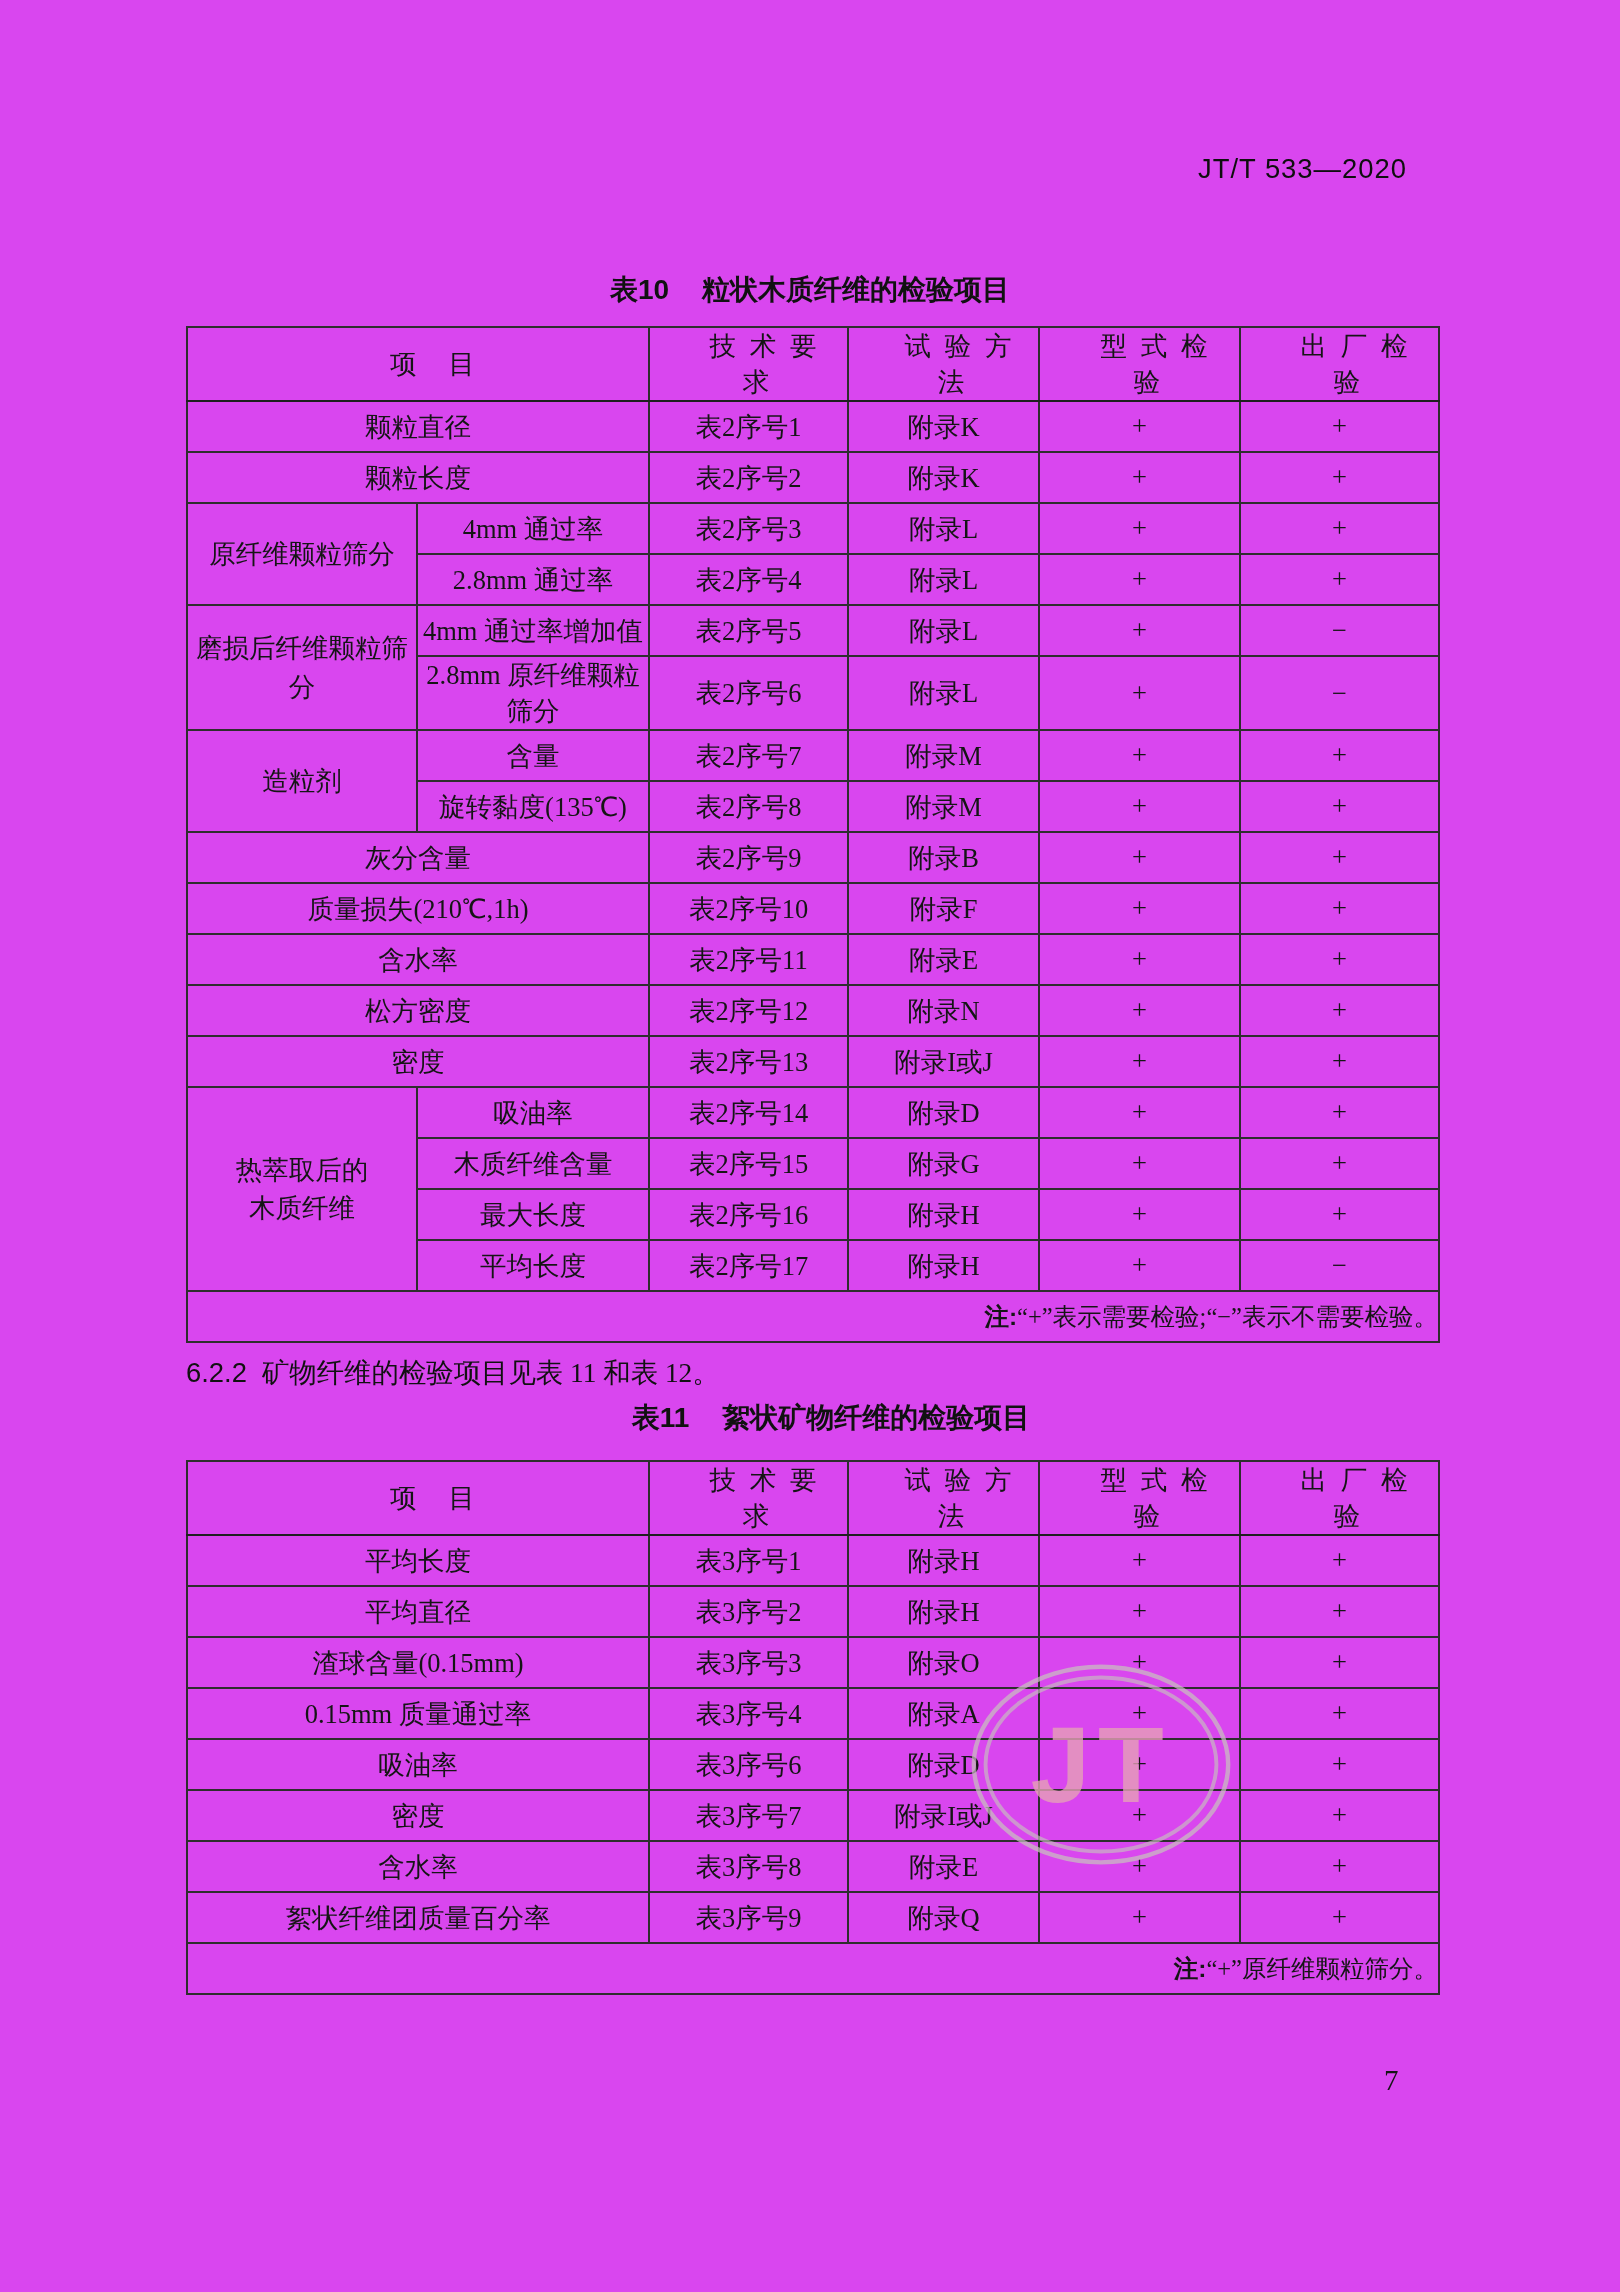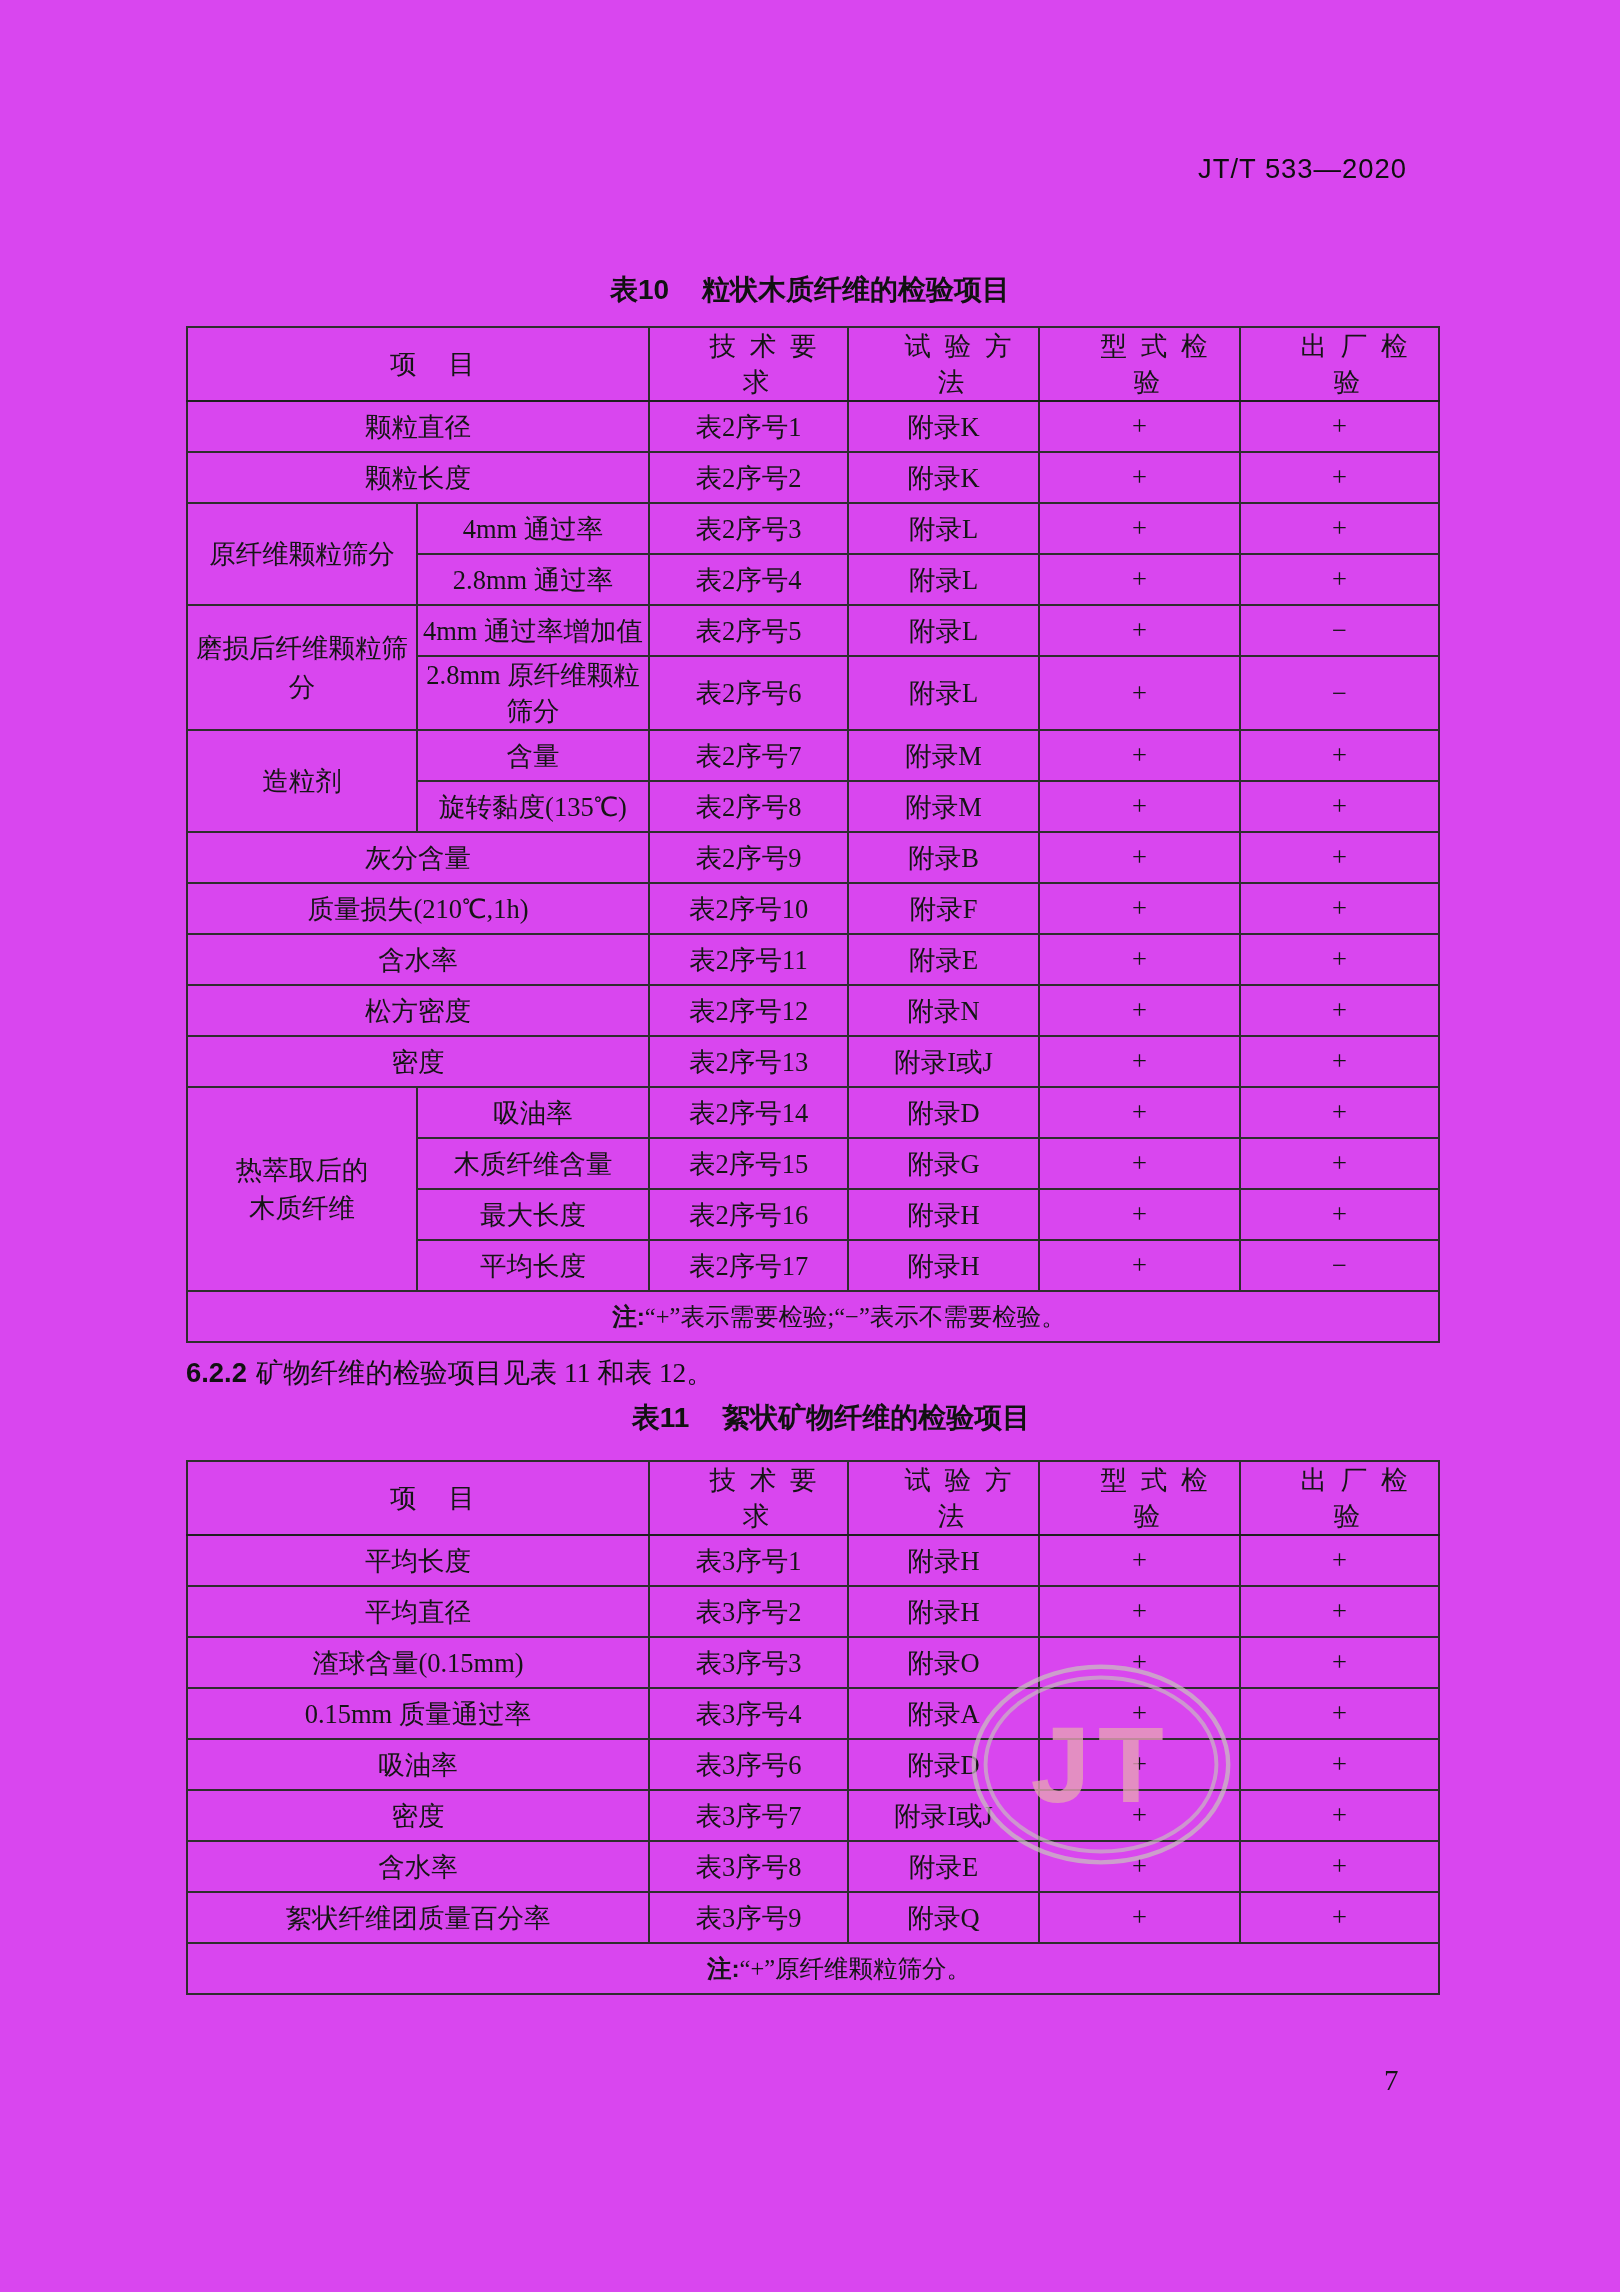--- a/index.html
+++ b/index.html
@@ -30,27 +30,27 @@
     font-size:26.5px;padding:0;color:#151515;font-weight:normal;
   }
   table.std thead tr{height:66px;}
   table.std tbody tr{height:51px;}
   table.std th{border-bottom:2.9px solid #1f1f1f;padding-left:29px;}
   .h{letter-spacing:0.52em;text-indent:0.52em;margin-left:36px;}
   .h-item{letter-spacing:1.2em;text-indent:1.2em;}
   td.group-cell{white-space:pre-line;line-height:1.45;}
   tr.note-row{height:59px;}
   tr.note-row td{
-    border-top:2.9px solid #1f1f1f;text-align:center;padding-left:52px;font-size:24.5px;
+    border-top:2.9px solid #1f1f1f;text-align:right;padding-left:52px;font-size:24.5px;
   }
   .note-label{font-family:"Liberation Sans",sans-serif;font-weight:bold;}
   .section-line{
     position:absolute;left:186px;top:1355px;font-size:27.4px;color:#111;
   }
-  .clause-number{font-family:"Liberation Sans",sans-serif;font-weight:bold;margin-right:9px;text-align:right;}
+  .clause-number{font-family:"Liberation Sans",sans-serif;font-weight:normal;margin-right:15px;text-align:right;}
   .page-number{
     position:absolute;left:1384px;top:2064px;font-size:29px;color:#151515;
   }
   .watermark{
     position:absolute;left:956px;top:1652px;width:290px;height:225px;
     pointer-events:none;z-index:3;
   }
 </style>
 </head>
 <body>

